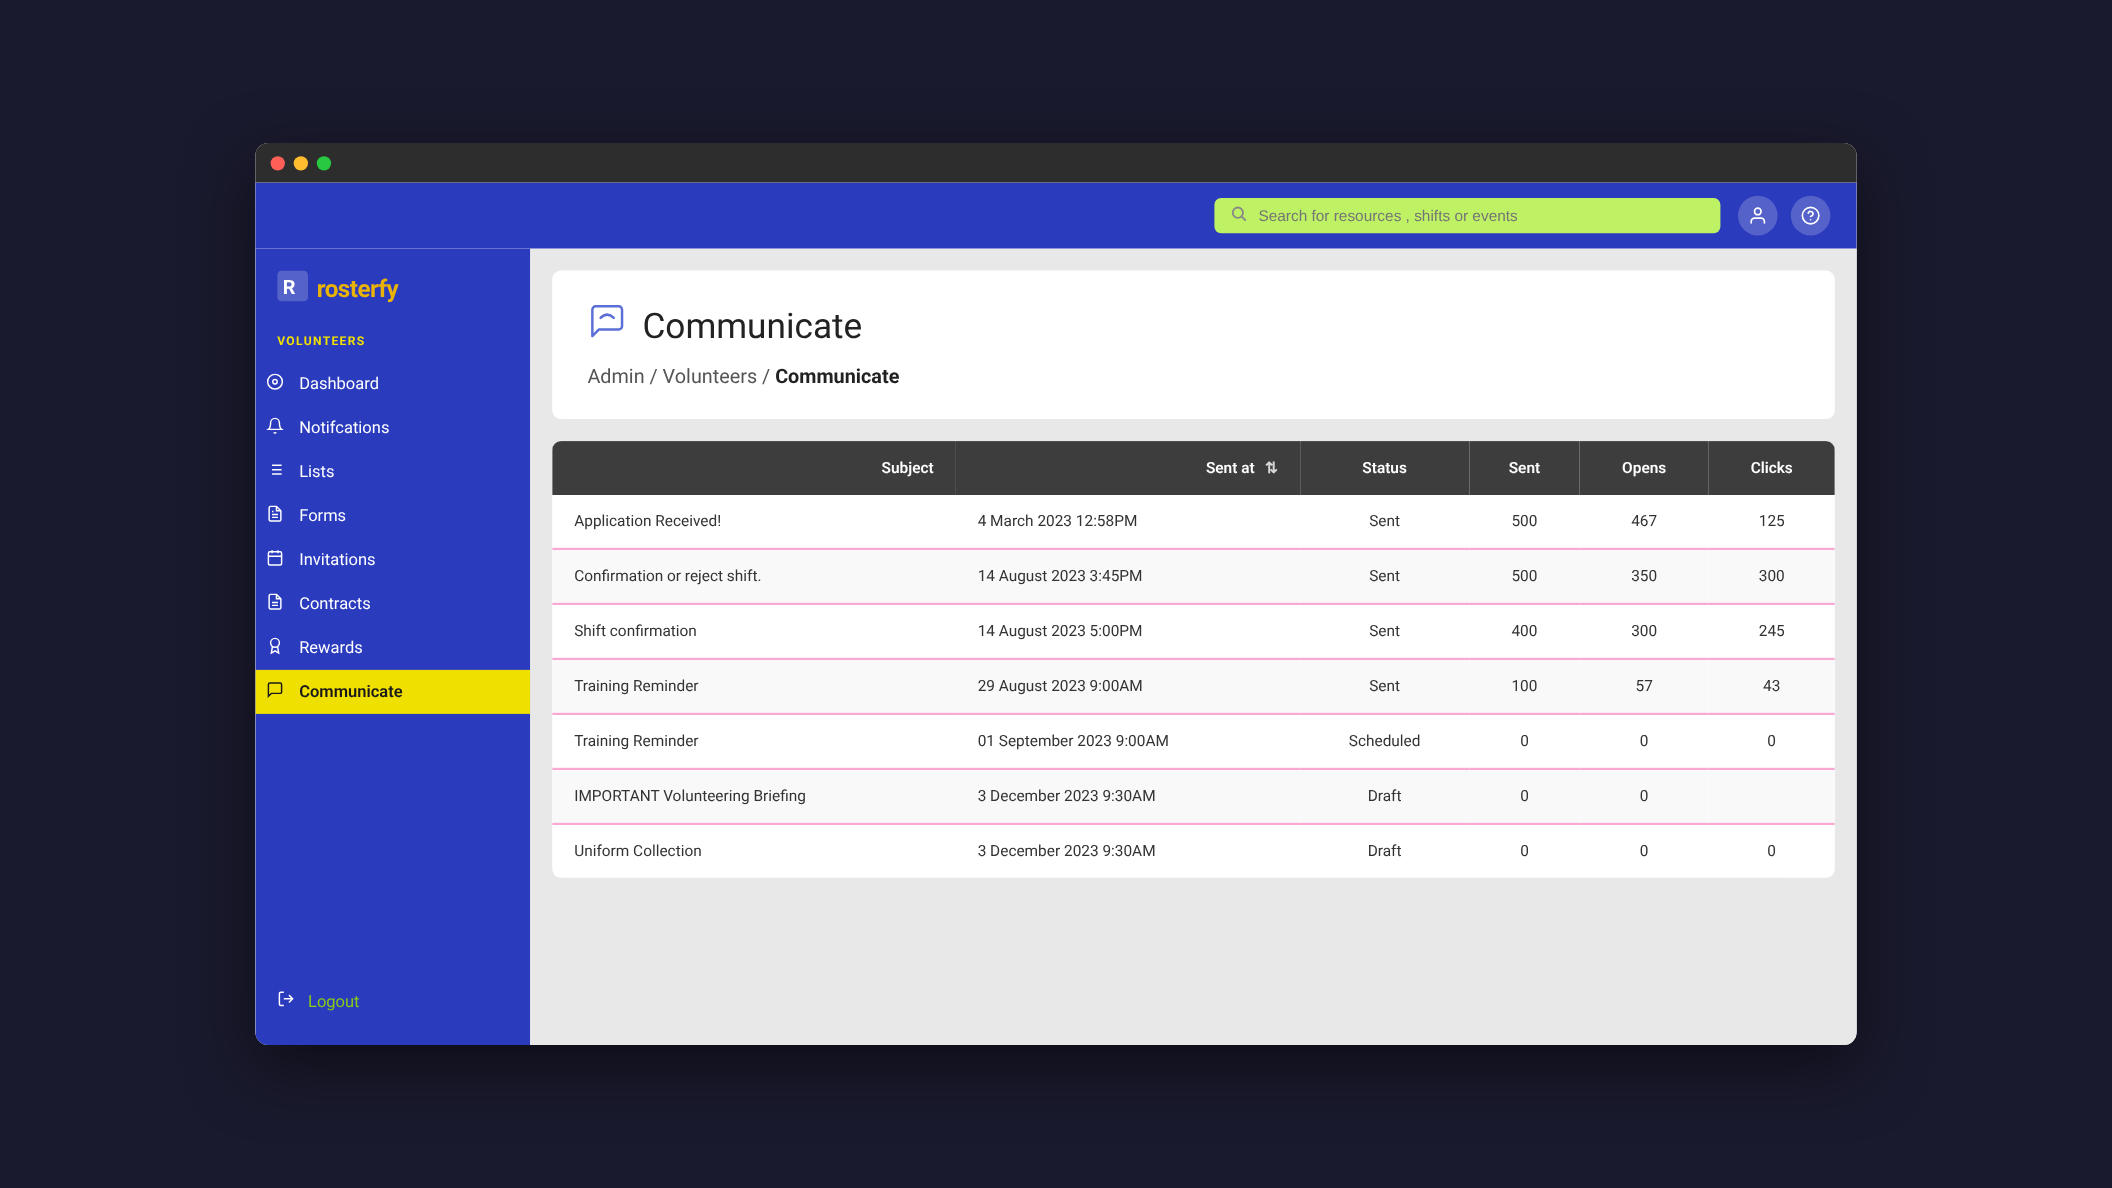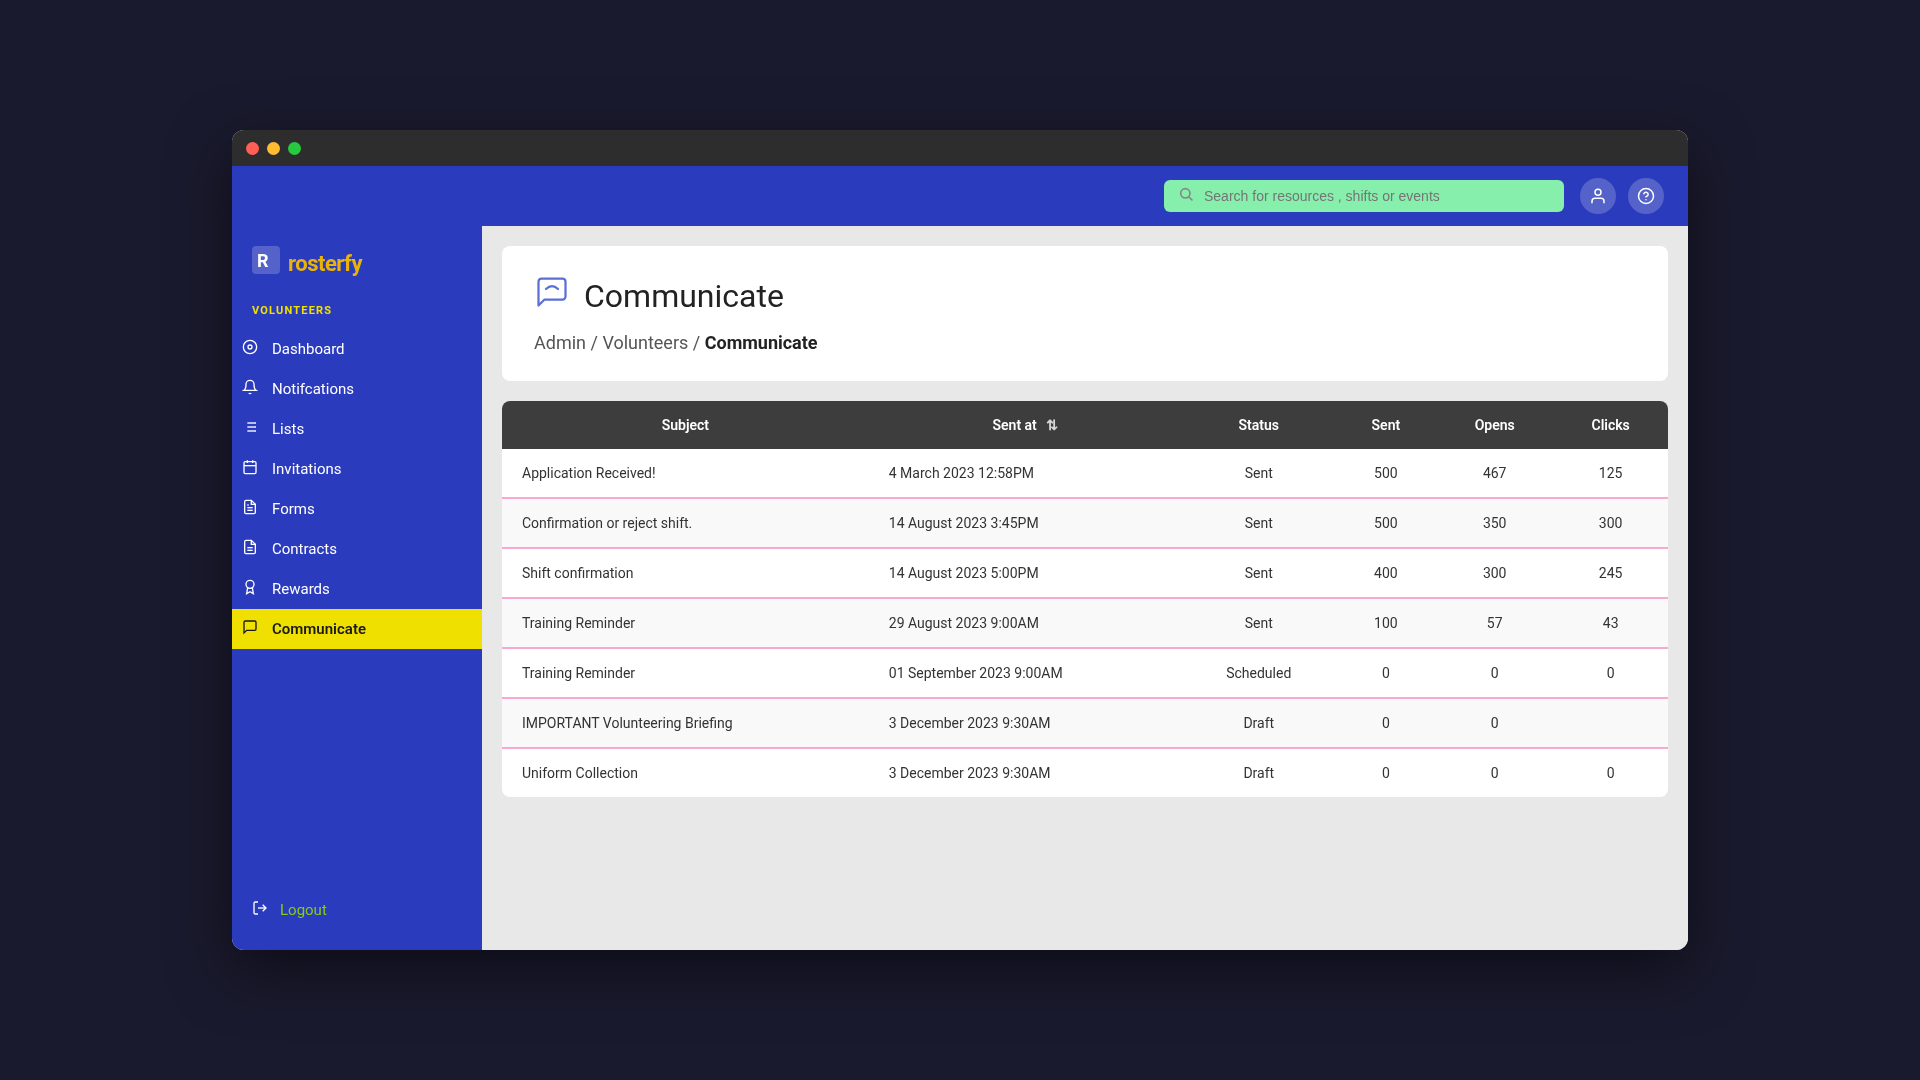--- a/index.html
+++ b/index.html
@@ -58,25 +58,25 @@
       align-items: center;
       justify-content: flex-end;
       padding: 0 24px;
       gap: 16px;
       flex-shrink: 0;
     }
 
     .search-container {
       display: flex;
       align-items: center;
-      background: #86efac;
+      background: #bef264;
       border-radius: 6px;
       padding: 6px 14px;
       gap: 10px;
-      width: 400px;
+      width: 460px;
     }
     .search-icon-svg { color: #555; flex-shrink: 0; }
     .search-input {
       border: none; outline: none;
       font-size: 14px; color: #666;
       background: transparent;
       width: 100%;
     }
 
     .topbar-icons {
@@ -222,21 +222,21 @@
       border-radius: 8px;
       overflow: hidden;
     }
 
     .data-table thead tr {
       background: #3d3d3d;
       color: white;
     }
     .data-table th {
       padding: 16px 20px;
-      text-align: center;
+      text-align: right;
       font-size: 14px;
       font-weight: 600;
     }
     .data-table th.center { text-align: center; }
     .data-table th .sort-icon { margin-left: 6px; opacity: 0.8; }
 
     .data-table tbody tr {
       border-bottom: 2px solid #f9a8d4;
     }
     .data-table tbody tr:last-child { border-bottom: none; }
@@ -335,40 +335,40 @@
                 <line x1="3" y1="18" x2="3.01" y2="18"></line>
               </svg>
           </span>
           <span>Lists</span>
         </div>
 
 
         <div class="sidebar-item">
           <span class="item-icon">
             <svg width="16" height="16" viewBox="0 0 24 24" fill="none" stroke="currentColor" stroke-width="2">
-                <rect x="3" y="4" width="18" height="18" rx="2" ry="2"></rect>
-                <line x1="16" y1="2" x2="16" y2="6"></line>
-                <line x1="8" y1="2" x2="8" y2="6"></line>
-                <line x1="3" y1="10" x2="21" y2="10"></line>
-              </svg>
-          </span>
-          <span>Invitations</span>
-        </div>
-
-        <div class="sidebar-item">
-          <span class="item-icon">
-            <svg width="16" height="16" viewBox="0 0 24 24" fill="none" stroke="currentColor" stroke-width="2">
                 <path d="M14 2H6a2 2 0 0 0-2 2v16a2 2 0 0 0 2 2h12a2 2 0 0 0 2-2V8z"></path>
                 <polyline points="14 2 14 8 20 8"></polyline>
                 <line x1="16" y1="13" x2="8" y2="13"></line>
                 <line x1="16" y1="17" x2="8" y2="17"></line>
                 <polyline points="10 9 9 9 8 9"></polyline>
               </svg>
           </span>
           <span>Forms</span>
+        </div>
+
+        <div class="sidebar-item">
+          <span class="item-icon">
+            <svg width="16" height="16" viewBox="0 0 24 24" fill="none" stroke="currentColor" stroke-width="2">
+                <rect x="3" y="4" width="18" height="18" rx="2" ry="2"></rect>
+                <line x1="16" y1="2" x2="16" y2="6"></line>
+                <line x1="8" y1="2" x2="8" y2="6"></line>
+                <line x1="3" y1="10" x2="21" y2="10"></line>
+              </svg>
+          </span>
+          <span>Invitations</span>
         </div>
 
         <div class="sidebar-item">
           <span class="item-icon">
             <svg width="16" height="16" viewBox="0 0 24 24" fill="none" stroke="currentColor" stroke-width="2">
                 <path d="M14 2H6a2 2 0 0 0-2 2v16a2 2 0 0 0 2 2h12a2 2 0 0 0 2-2V8z"></path>
                 <polyline points="14 2 14 8 20 8"></polyline>
                 <line x1="16" y1="13" x2="8" y2="13"></line>
                 <line x1="16" y1="17" x2="8" y2="17"></line>
               </svg>

